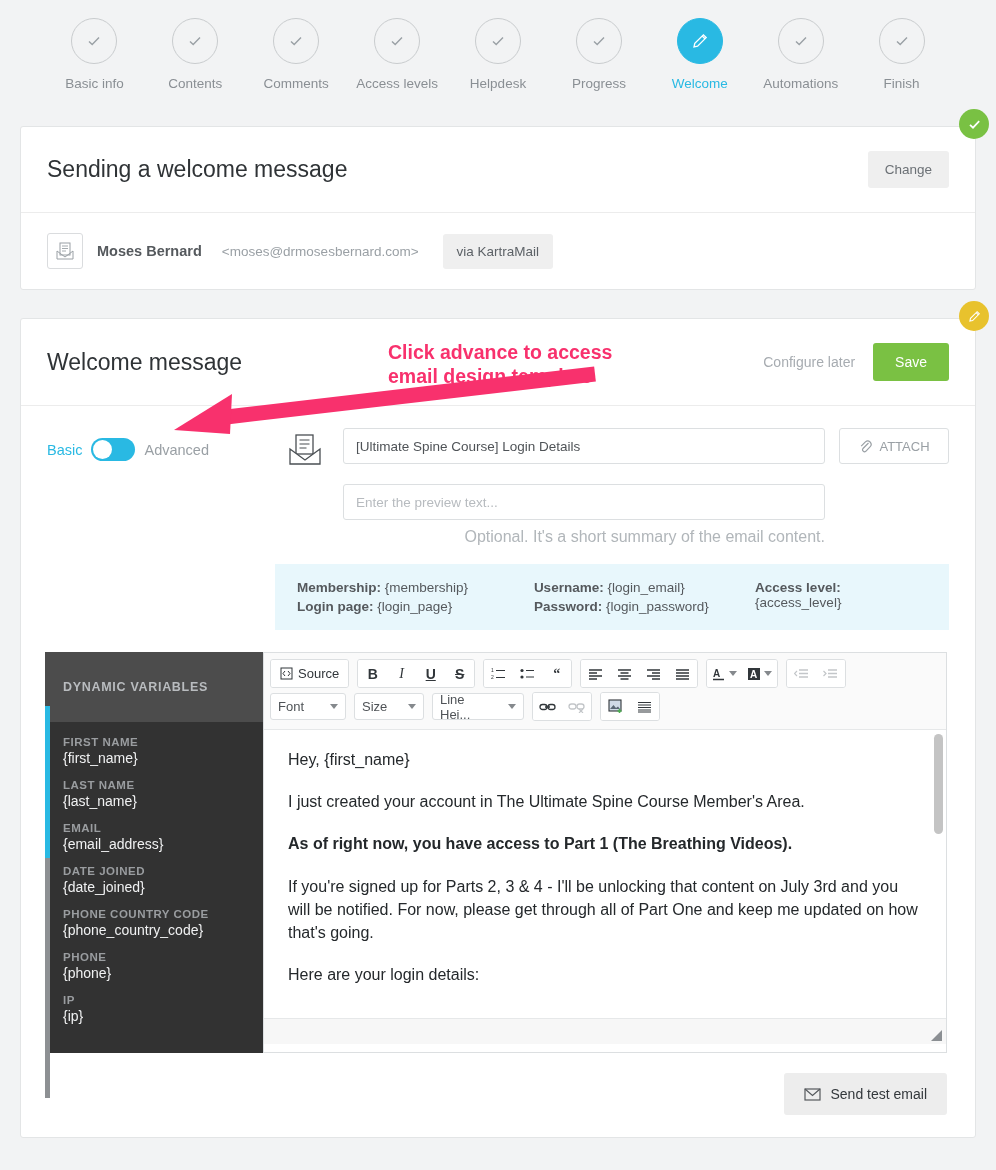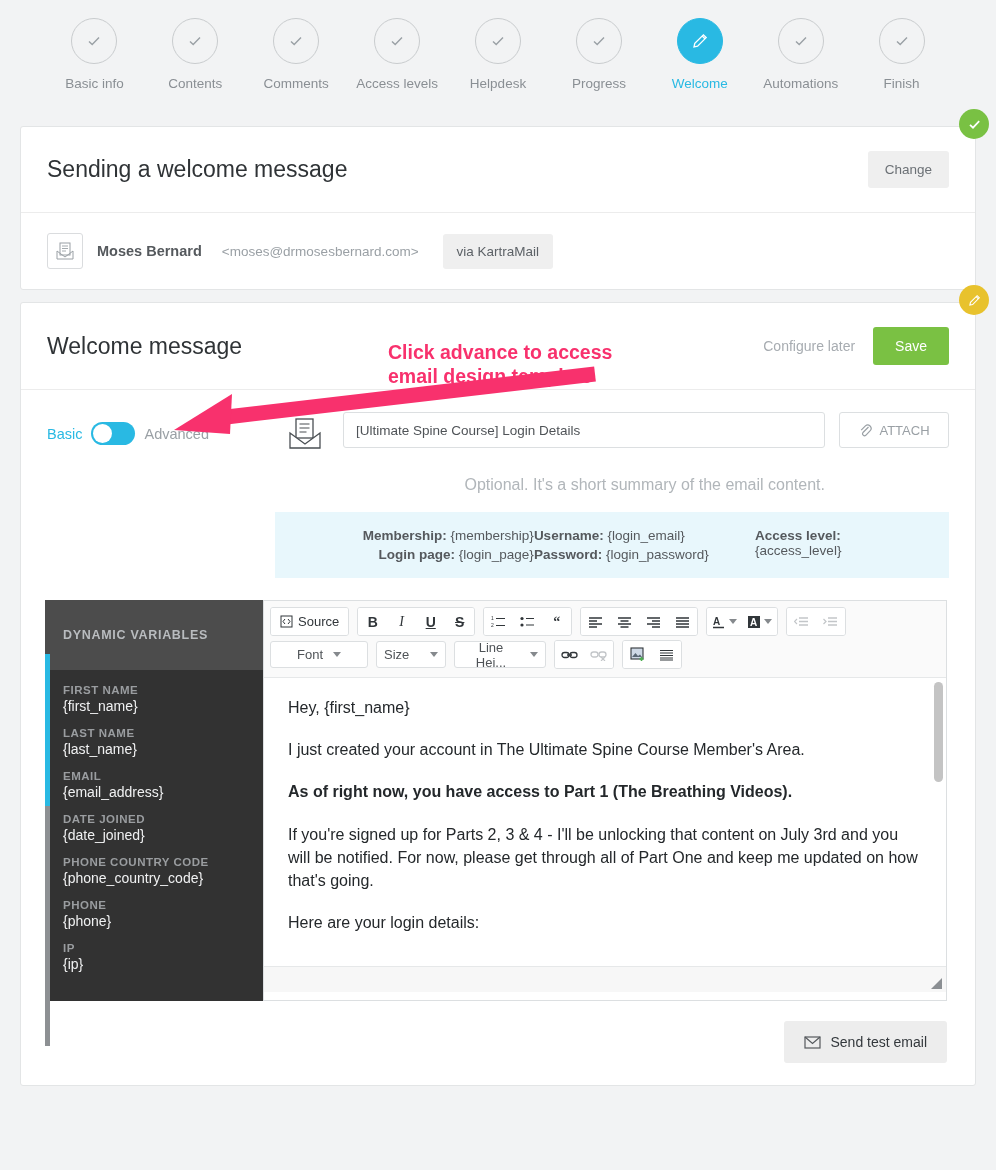--- a/index.html
+++ b/index.html
@@ -67,21 +67,21 @@
     display: flex; align-items: center; justify-content: center;
   }
   .sender-name { font-size: 14.5px; font-weight: bold; color: #55595d; }
   .sender-email { font-size: 13.5px; color: #9aa0a5; margin-left: 6px; }
   .via-tag {
     background: #efefef; color: #5d6267; font-size: 13.5px;
     padding: 10px 14px; border-radius: 3px; margin-left: 10px;
   }
 
   
-  .card-welcome { margin-top: 12px; }
+  .card-welcome { margin-top: 28px; }
   .head-right { display: flex; align-items: center; gap: 18px; }
   .configure-later { font-size: 14px; color: #a7acb1; cursor: pointer; }
   .btn-save {
     background: #7ac143; color: #fff; border: none; font-size: 14px;
     padding: 11px 22px; border-radius: 3px; cursor: pointer; font-family: inherit;
   }
 
   .body-area { padding: 22px 26px 0 26px; }
   .row-subject { display: flex; align-items: flex-start; gap: 12px; }
   .toggle-col { width: 228px; padding-top: 10px; }
@@ -113,21 +113,21 @@
     justify-content: center; gap: 7px; cursor: pointer; font-family: inherit;
   }
   .hint { text-align: right; font-size: 16px; color: #b1b6ba; margin-top: 8px; }
 
   .vars-strip {
     background: #e8f7fc; margin-top: 18px;
     padding: 16px 22px; display: flex; gap: 0;
     font-size: 13.5px; color: #55595d;
   }
   .vars-col { display: flex; flex-direction: column; gap: 4px; }
-  .vars-col:nth-child(1) { width: 242px; text-align: right; }
+  .vars-col:nth-child(1) { width: 242px; }
   .vars-col:nth-child(2) { width: 226px; }
   .vars-strip b { font-weight: bold; }
 
   
   .editor-wrap { display: flex; margin: 22px 0 0 24px; }
   .dyn-panel { width: 218px; background: #323232; flex: none; position: relative; }
   .dyn-head {
     background: #4c4c4c; color: #b9bcbf; font-size: 12.5px; letter-spacing: .7px;
     padding: 28px 18px; font-weight: bold;
   }
@@ -327,20 +327,21 @@
         <div class="field-line">
           <input class="input" value="[Ultimate Spine Course] Login Details" style="">
           <button class="btn-attach">
             <svg width="14" height="14" viewBox="0 0 14 14">
                 <path d="M10.5 4 L5 9.5 a2 2 0 0 0 2.8 2.8 L12.2 7.7 a3.4 3.4 0 0 0-4.8-4.8 L3.2 7.1" fill="none" stroke="#9aa0a5" stroke-width="1.2"></path>
               </svg>
             <span>ATTACH</span>
           </button>
         </div>
         <div class="field-line" style="margin-top:20px;">
+          <input class="input" placeholder="Enter the preview text..." style="">
           <div style="width:110px;"></div>
         </div>
         <div class="hint" style="padding-right:124px;">Optional. It's a short summary of the email content.</div>
       </div>
     </div>
 
     <div class="vars-strip" style="margin-left:228px;">
       <div class="vars-col">
         <div>
           <b>Membership:</b>
@@ -490,29 +491,29 @@
             <div class="tb-btn dim">
               <svg width="15" height="12" viewBox="0 0 15 12">
                   <path d="M5 2h9M5 5.5h9M5 9h9" stroke="#c3c6c9" stroke-width="1.3"></path>
                   <path d="M0.5 3 L3 5.5 L0.5 8" fill="none" stroke="#c3c6c9" stroke-width="1.2"></path>
                 </svg>
             </div>
           </div>
         </div>
 
         <div class="tb-row">
-          <div class="tb-sel" style="width:98px;justify-content:center;">
+          <div class="tb-sel" style="width:76px;">
             <span class="cap">Font</span>
             <span class="caret"></span>
           </div>
           <div class="tb-sel" style="width:70px;">
             <span class="cap">Size</span>
             <span class="caret"></span>
           </div>
-          <div class="tb-sel" style="width:92px;text-align:center;">
+          <div class="tb-sel" style="width:92px;">
             <span class="cap">Line Hei...</span>
             <span class="caret"></span>
           </div>
           <div class="tb-group">
             <div class="tb-btn">
               <svg width="17" height="12" viewBox="0 0 17 12">
                   <rect x="1" y="3.5" width="7" height="5" rx="2.5" fill="none" stroke="#31363a" stroke-width="1.3"></rect>
                   <rect x="9" y="3.5" width="7" height="5" rx="2.5" fill="none" stroke="#31363a" stroke-width="1.3"></rect>
                   <path d="M6 6h5" stroke="#31363a" stroke-width="1.3"></path>
                 </svg>

